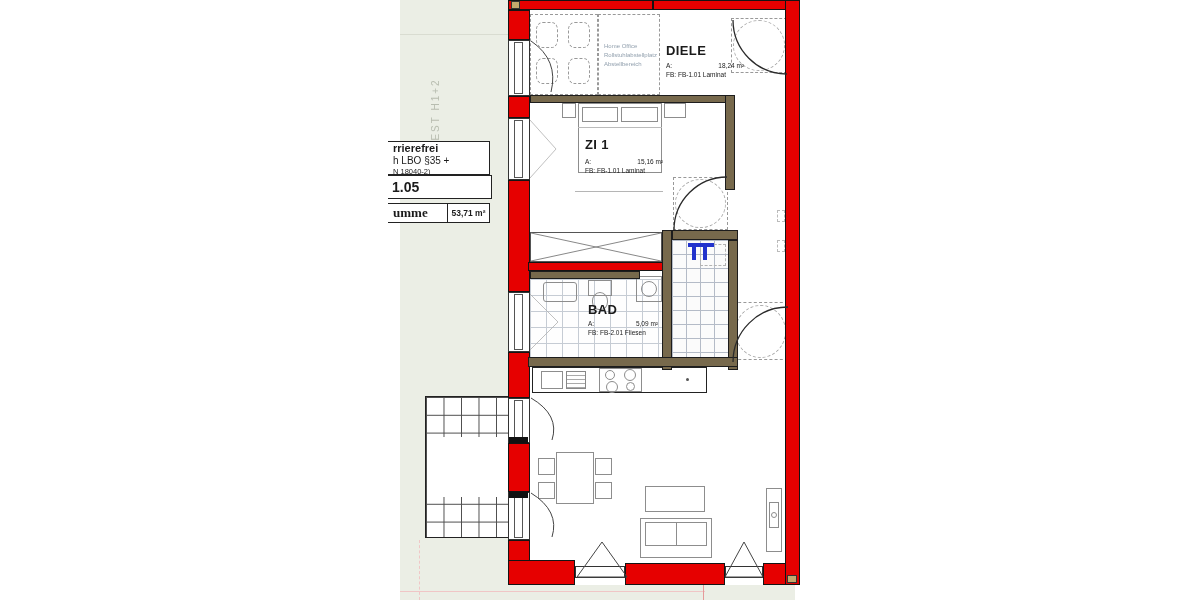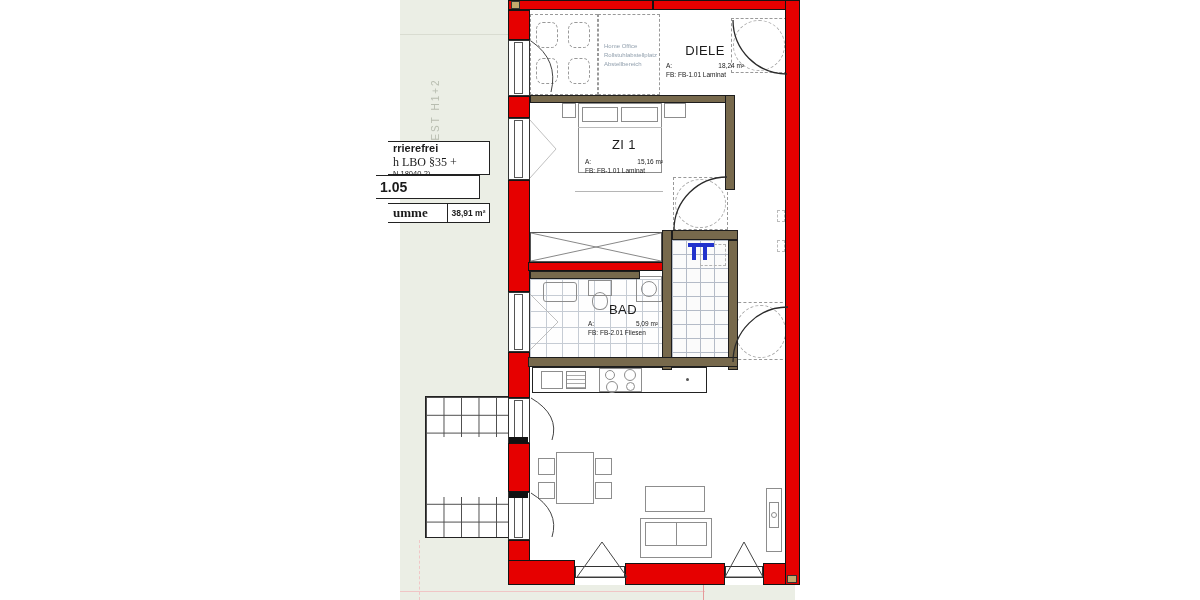--- a/index.html
+++ b/index.html
@@ -10,21 +10,21 @@
   .iwall{background:var(--iwall,#77694c);border:1px solid #1d1d1d;}
   .tan{background:#c3a96d;border:1px solid #333;}
   .win{background:#fff;border:1px solid #333;}
   .win-in{background:#fff;border:1px solid #555;}
   .dash{border:1px dashed #999;}
   .dashc{border:1px dashed #aaa;border-radius:50%;}
   .furn{border:1px solid #8d8d8d;background:transparent;}
   .tiles-bad{background-color:#fefefe;background-image:linear-gradient(#c6ccd4 1px,transparent 1px),linear-gradient(90deg,#c6ccd4 1px,transparent 1px);background-size:16px 16px;}
   .tiles-niche{background-color:#fbfbfb;background-image:linear-gradient(#b4bbc7 1px,transparent 1px),linear-gradient(90deg,#b4bbc7 1px,transparent 1px);background-size:14px 14px;}
   .balkon-grid{background-color:#ffffff;background-image:linear-gradient(#4d4d4d 1px,transparent 1px),linear-gradient(90deg,#4d4d4d 1px,transparent 1px);background-size:17.5px 17.8px;border:1px solid #222;}
-  .rl-title{font-weight:normal;font-size:13px;letter-spacing:.4px;line-height:1.1;text-align:center;}
+  .rl-title{font-weight:bold;font-size:13px;letter-spacing:.4px;line-height:1.1;}
   .rl-row{display:flex;justify-content:space-between;font-size:6.5px;line-height:1.35;}
   .rl-floor{font-size:6.5px;line-height:1.35;white-space:nowrap;}
   .tiny-note{font-size:6px;line-height:1.5;color:#92a0ae;}
   .ibox{background:#fff;border:1.5px solid #222;}
   .blue{background:var(--blue,#2233cc);}
   svg.overlay{position:absolute;left:0;top:0;pointer-events:none;}
 </style>
 </head>
 <body>
 
@@ -200,24 +200,24 @@
 
 
   <div class="abs tiny-note" style="left:604px;top:42px;width:56px;">
     <div>Home Office</div>
     <div>Rollstuhlabstellplatz</div>
     <div>Abstellbereich</div>
   </div>
 
   <div class="abs ibox" style="left:388px;top:141px;width:102px;height:34px;border-left:none;padding:1px 0 0 5px;">
     <div style="font-size:11px;font-weight:bold;line-height:1.05;">rrierefrei</div>
-    <div style="font-size:12px;line-height:1.2;font-family:Liberation Serif, serif;">h LBO §35 +</div>
+    <div style="font-size:10px;line-height:1.2;">h LBO §35 +</div>
     <div style="font-size:7.5px;line-height:1.2;">N 18040-2)</div>
   </div>
-  <div class="abs ibox" style="left:376px;top:175px;width:104px;height:24px;border-left:none;padding-left:4px;display:flex;align-items:center;">
+  <div class="abs ibox" style="left:388px;top:175px;width:104px;height:24px;border-left:none;padding-left:4px;display:flex;align-items:center;">
     <span style="font-size:14px;font-weight:bold;">1.05</span>
   </div>
   <div class="abs ibox" style="left:388px;top:203px;width:102px;height:20px;border-left:none;display:flex;">
     <div style="flex:0 0 54px;border-right:1.5px solid #222;display:flex;align-items:center;padding-left:5px;font-size:13px;font-weight:bold;font-family:Liberation Serif, serif;">umme</div>
-    <div style="flex:1;display:flex;align-items:center;justify-content:center;font-size:8.5px;font-weight:bold;">38,91 m²</div>
+    <div style="flex:1;display:flex;align-items:center;justify-content:center;font-size:8.5px;font-weight:bold;">53,71 m²</div>
   </div>
 
 </div>
 
 </body></html>

